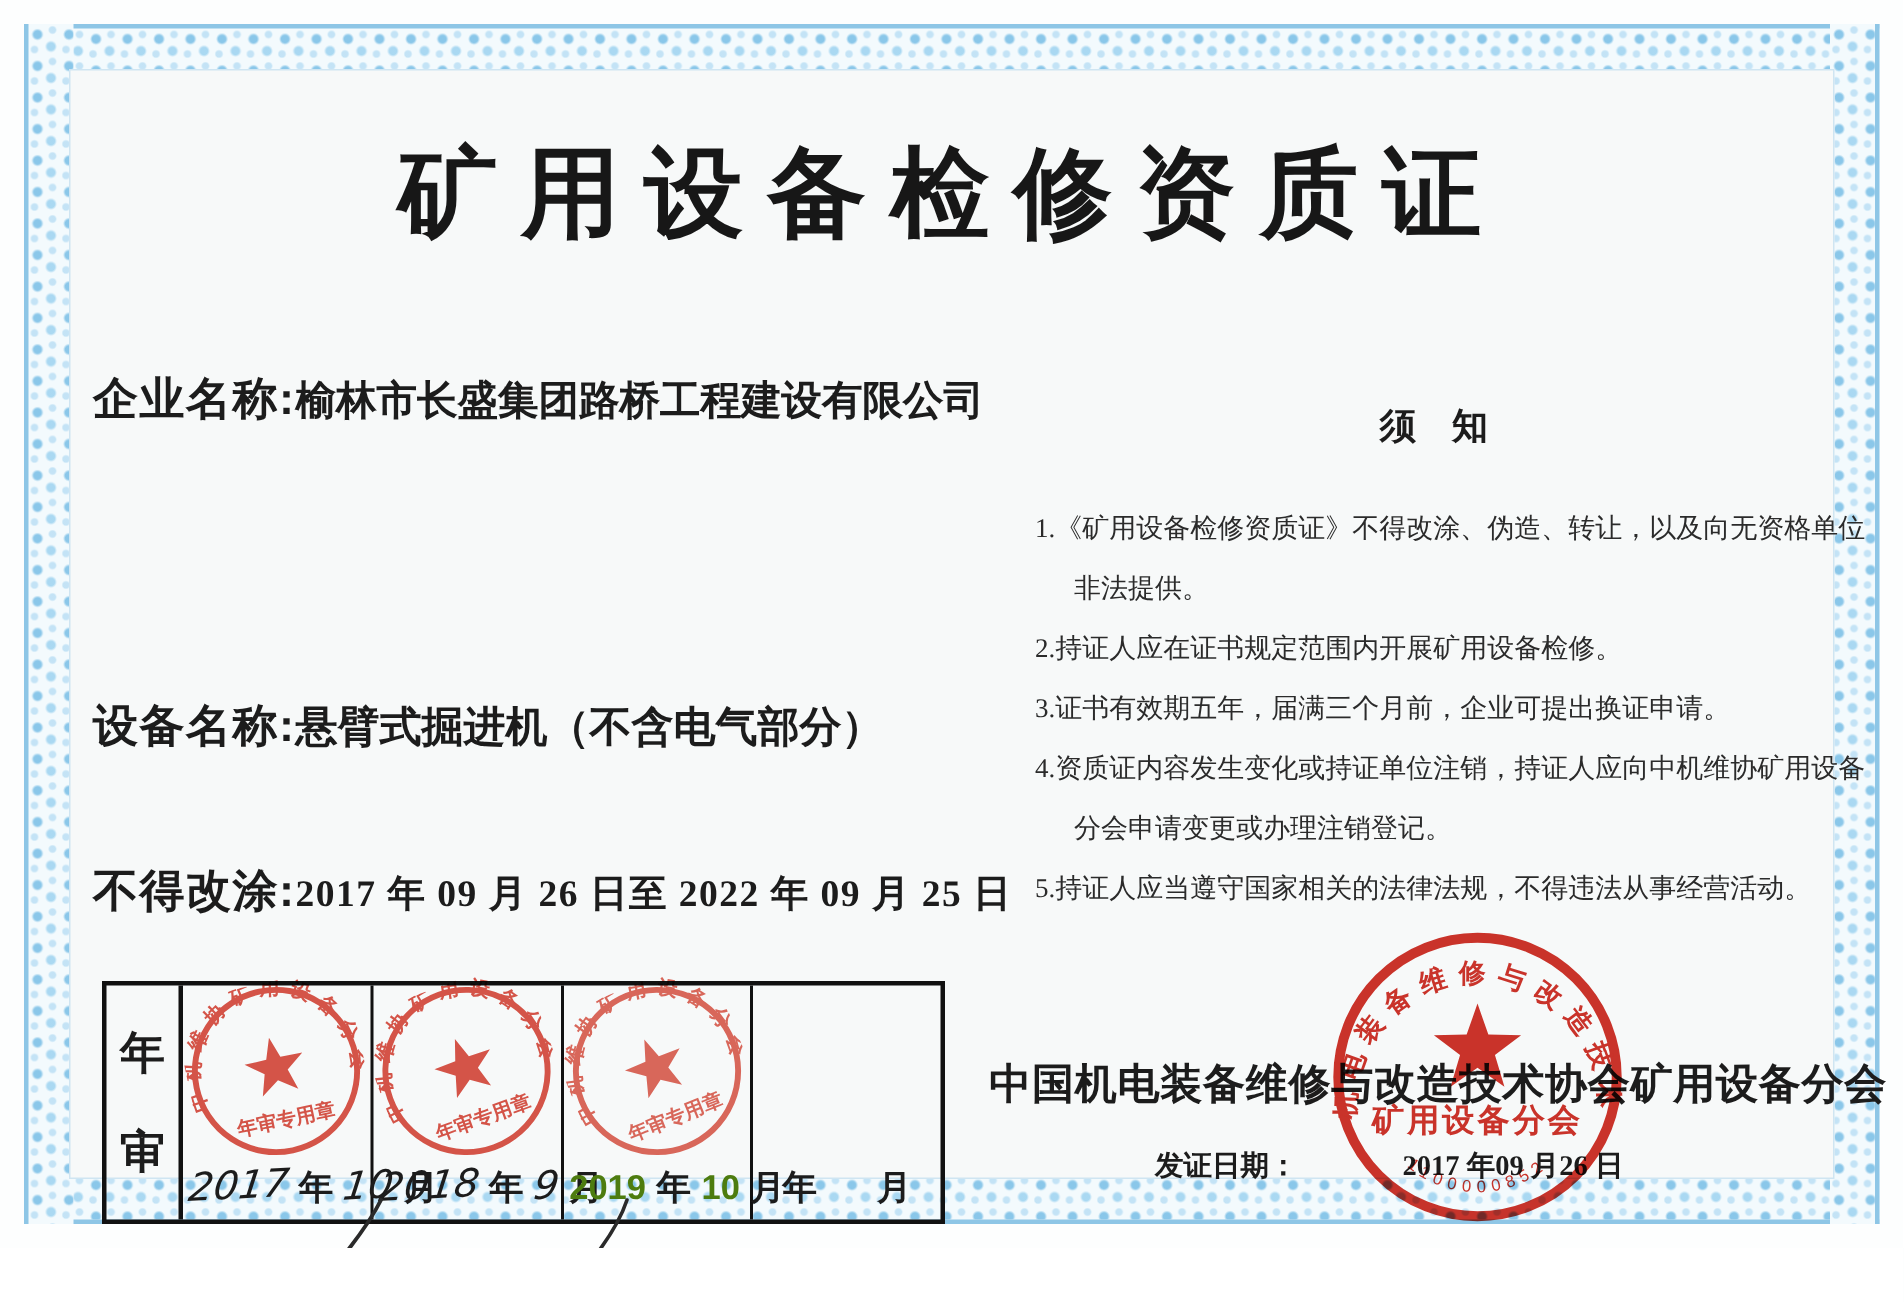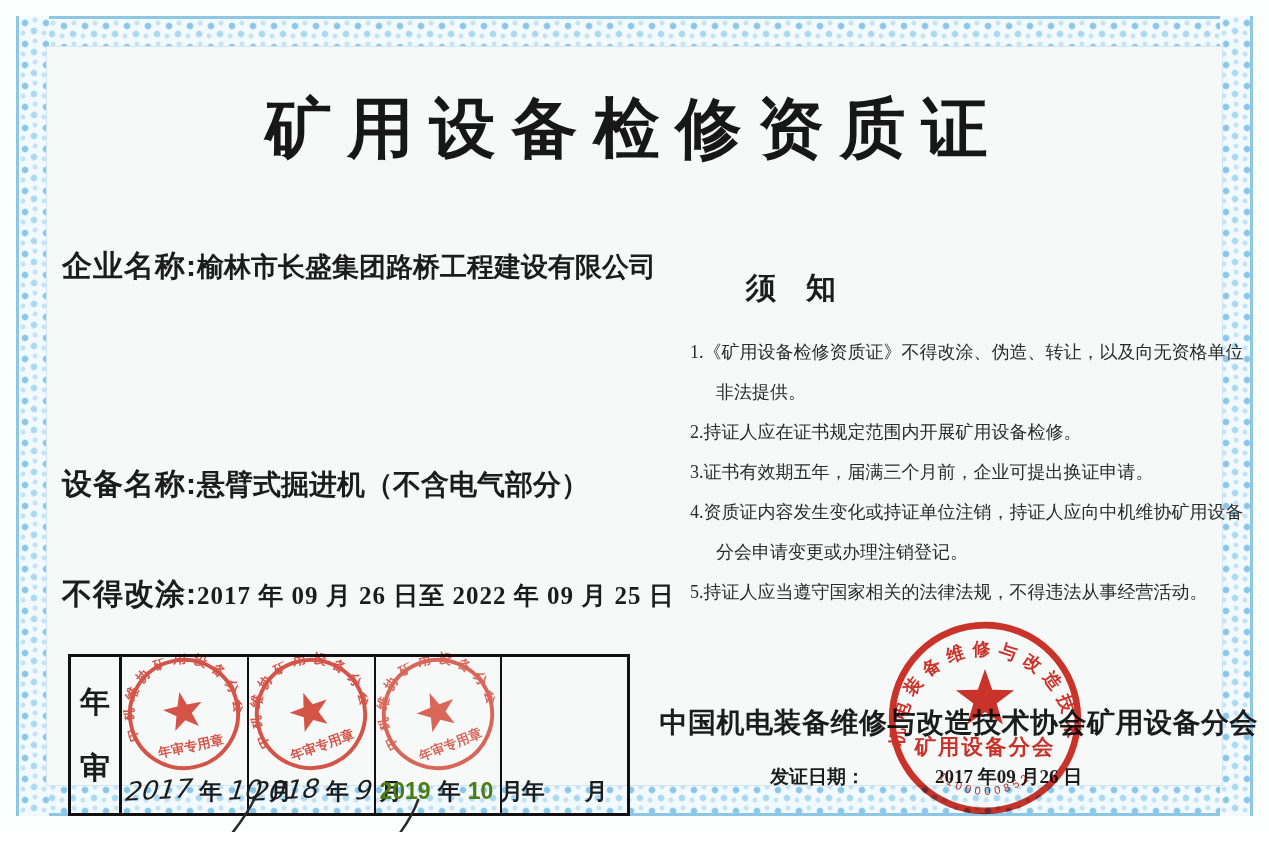--- a/index.html
+++ b/index.html
@@ -24,22 +24,22 @@
          font-size:66px;font-weight:900;letter-spacing:16px;color:#171717;}
   .cert-no{position:absolute;right:18px;top:160px;font-family:"Liberation Serif",serif;
            font-size:25px;font-weight:700;letter-spacing:1px;}
   .field{position:absolute;left:16px;white-space:nowrap;}
   .flabel{font-weight:900;letter-spacing:1px;}
   .fvalue{font-family:"Liberation Serif",serif;font-weight:700;}
   .f-company{top:200px;font-size:30px;}  .f-company .fvalue{font-size:27px;}
   .f-address{top:308px;font-size:33px;}  .f-address .fvalue{font-size:21px;}
   .f-equipment{top:418px;font-size:30px;} .f-equipment .fvalue{font-size:28px;}
   .f-validity{top:528px;font-size:30px;}  .f-validity .fvalue{font-size:25px;letter-spacing:1px;}
-  .notice-head{position:absolute;left:700px;width:420px;top:222px;text-align:left;
-               font-family:"Liberation Serif",serif;font-size:30px;font-weight:700;}
+  .notice-head{position:absolute;left:700px;width:420px;top:222px;text-align:center;
+               font-family:"Liberation Serif",serif;font-size:24px;font-weight:700;}
   .notice-list{position:absolute;left:644px;top:286px;width:568px;
                font-family:"Liberation Serif",serif;font-size:18px;line-height:40px;color:#2b2b2b;}
   .notice-item{padding-left:26px;text-indent:-26px;}
   .issuer-name{position:absolute;left:606px;top:658px;width:606px;text-align:right;
                font-size:28px;font-weight:900;letter-spacing:.5px;}
   .issue-date{position:absolute;left:724px;top:718px;font-size:19px;font-weight:900;
               font-family:"Liberation Serif",serif;}
   .issue-date .gap{display:inline-block;width:70px;}
   
   .review-table{position:absolute;left:22px;top:608px;width:556px;height:156px;

